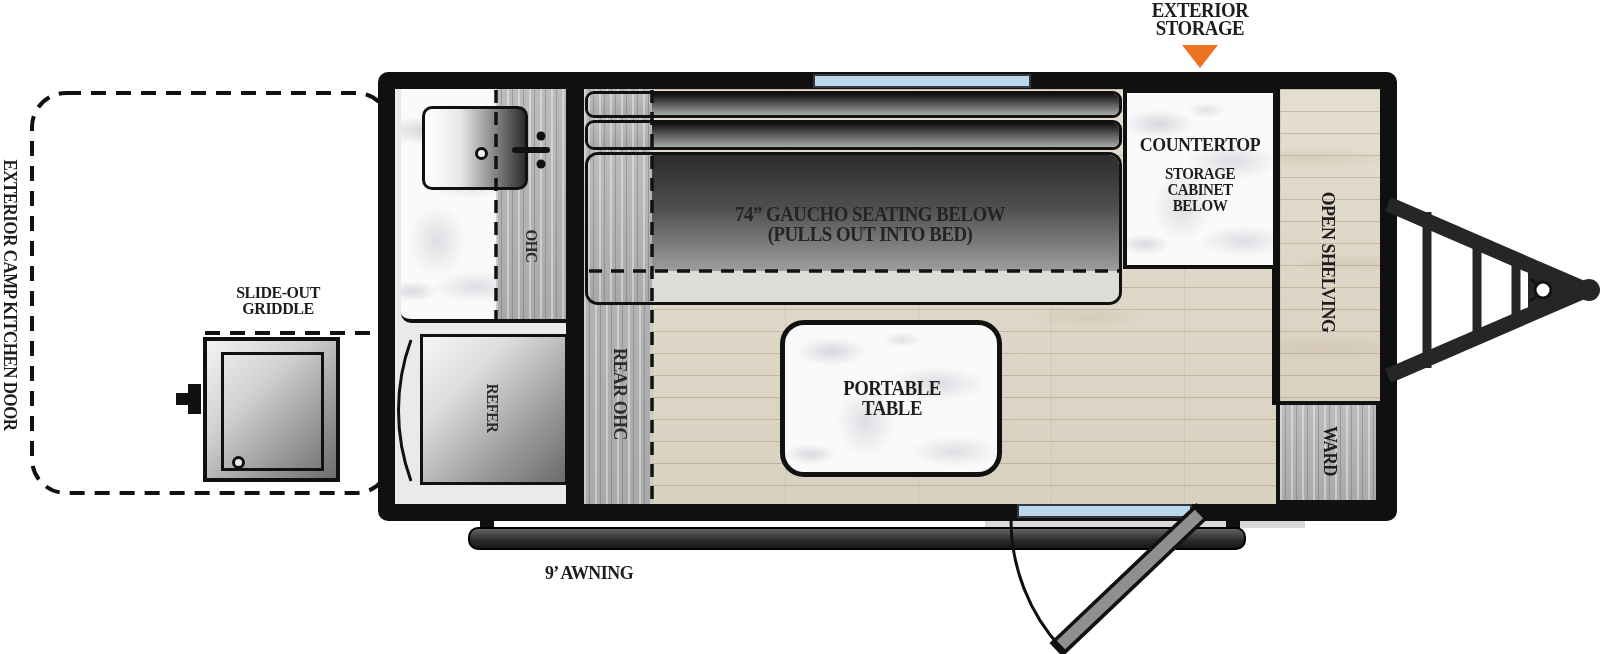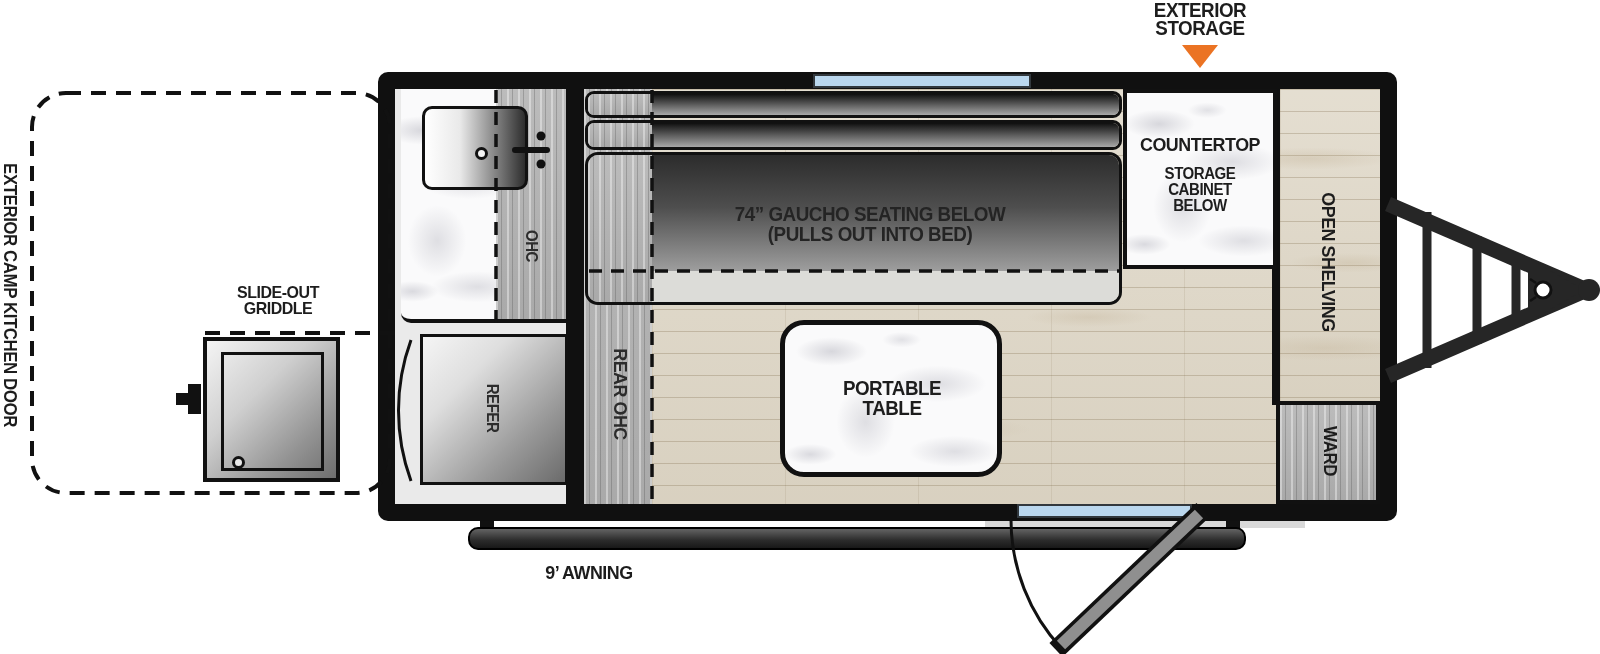--- a/index.html
+++ b/index.html
@@ -1,18 +1,18 @@
 <!DOCTYPE html>
 <html><head>
 <meta charset="utf-8">
 <style>
   html,body{margin:0;padding:0;background:#fff;}
   .stage{
     position:relative;width:1600px;height:654px;overflow:hidden;background:#fff;
-    font-family:Liberation Sans, sans-serif;
+    font-family:Liberation Serif, serif;
   }
   .abs{position:absolute;}
   
   .floor-wood{
     background-color:#ddd5c4;
     background-image:
       radial-gradient(ellipse 120px 16px at 30% 22%, rgba(165,140,100,.18), transparent 70%),
       radial-gradient(ellipse 90px 14px at 70% 55%, rgba(165,140,100,.16), transparent 70%),
       radial-gradient(ellipse 140px 18px at 45% 82%, rgba(165,140,100,.15), transparent 70%),
       repeating-linear-gradient(180deg, rgba(120,100,66,.28) 0 1px, transparent 1px 22px),

